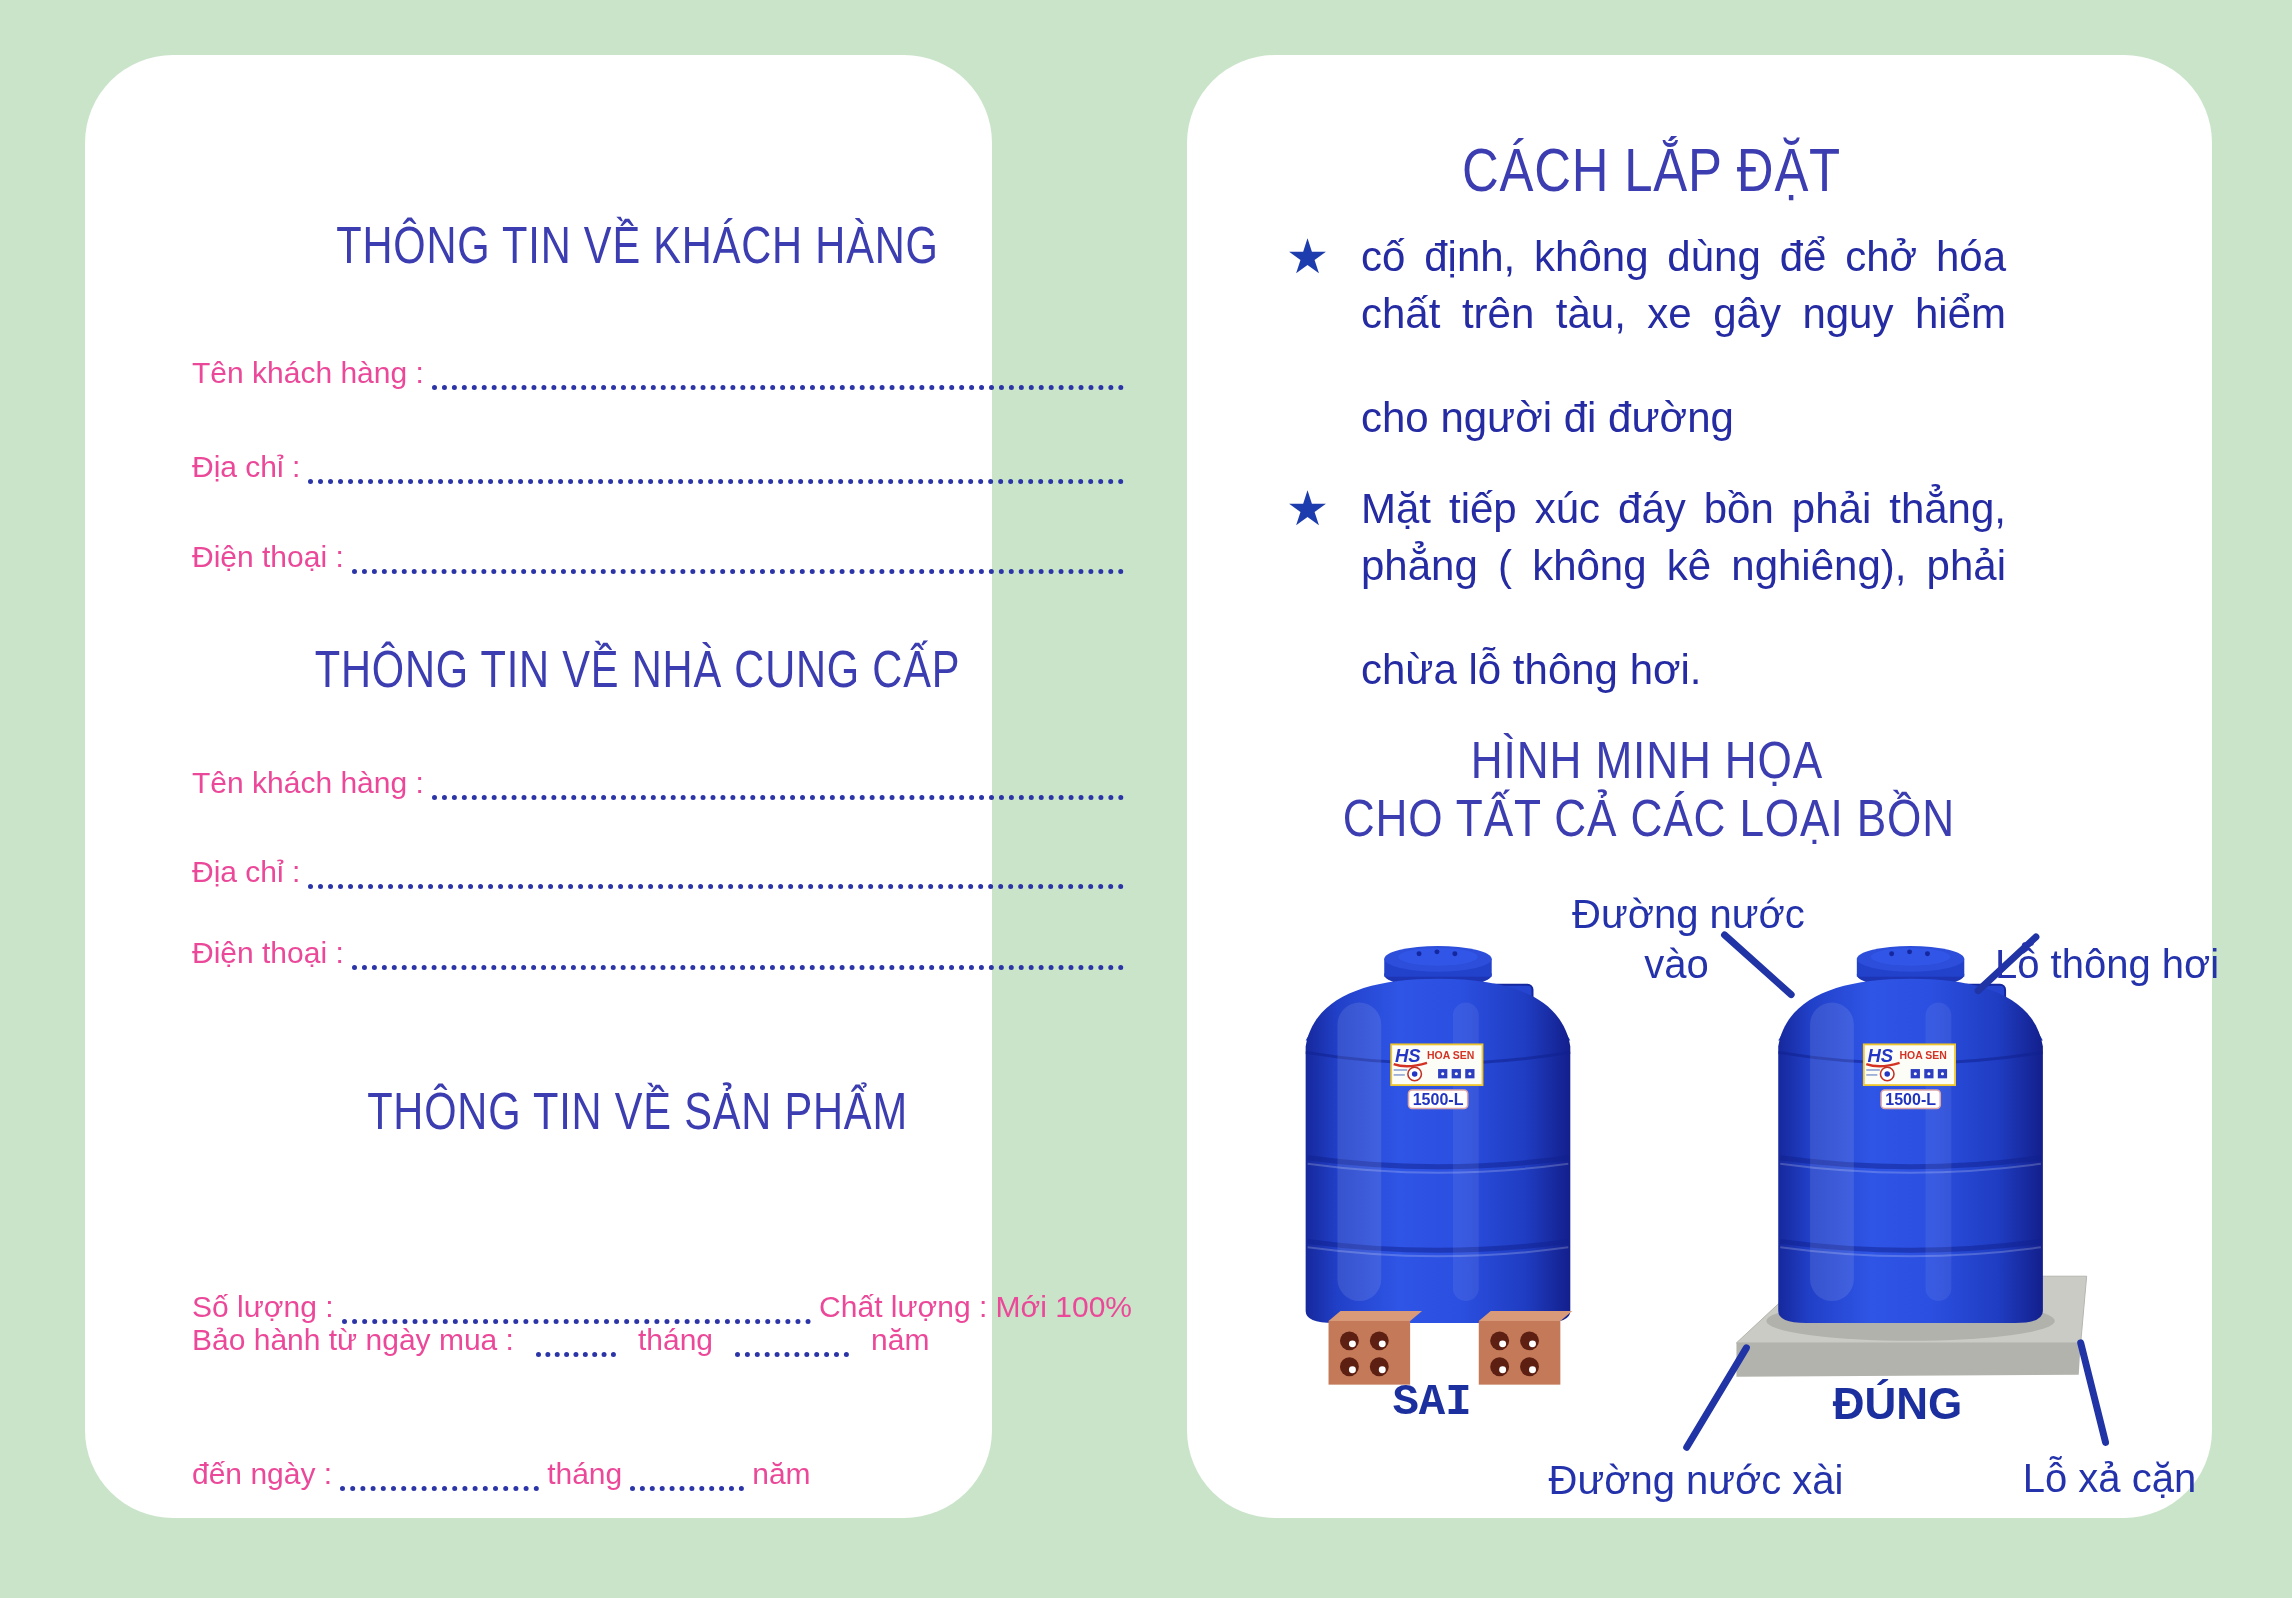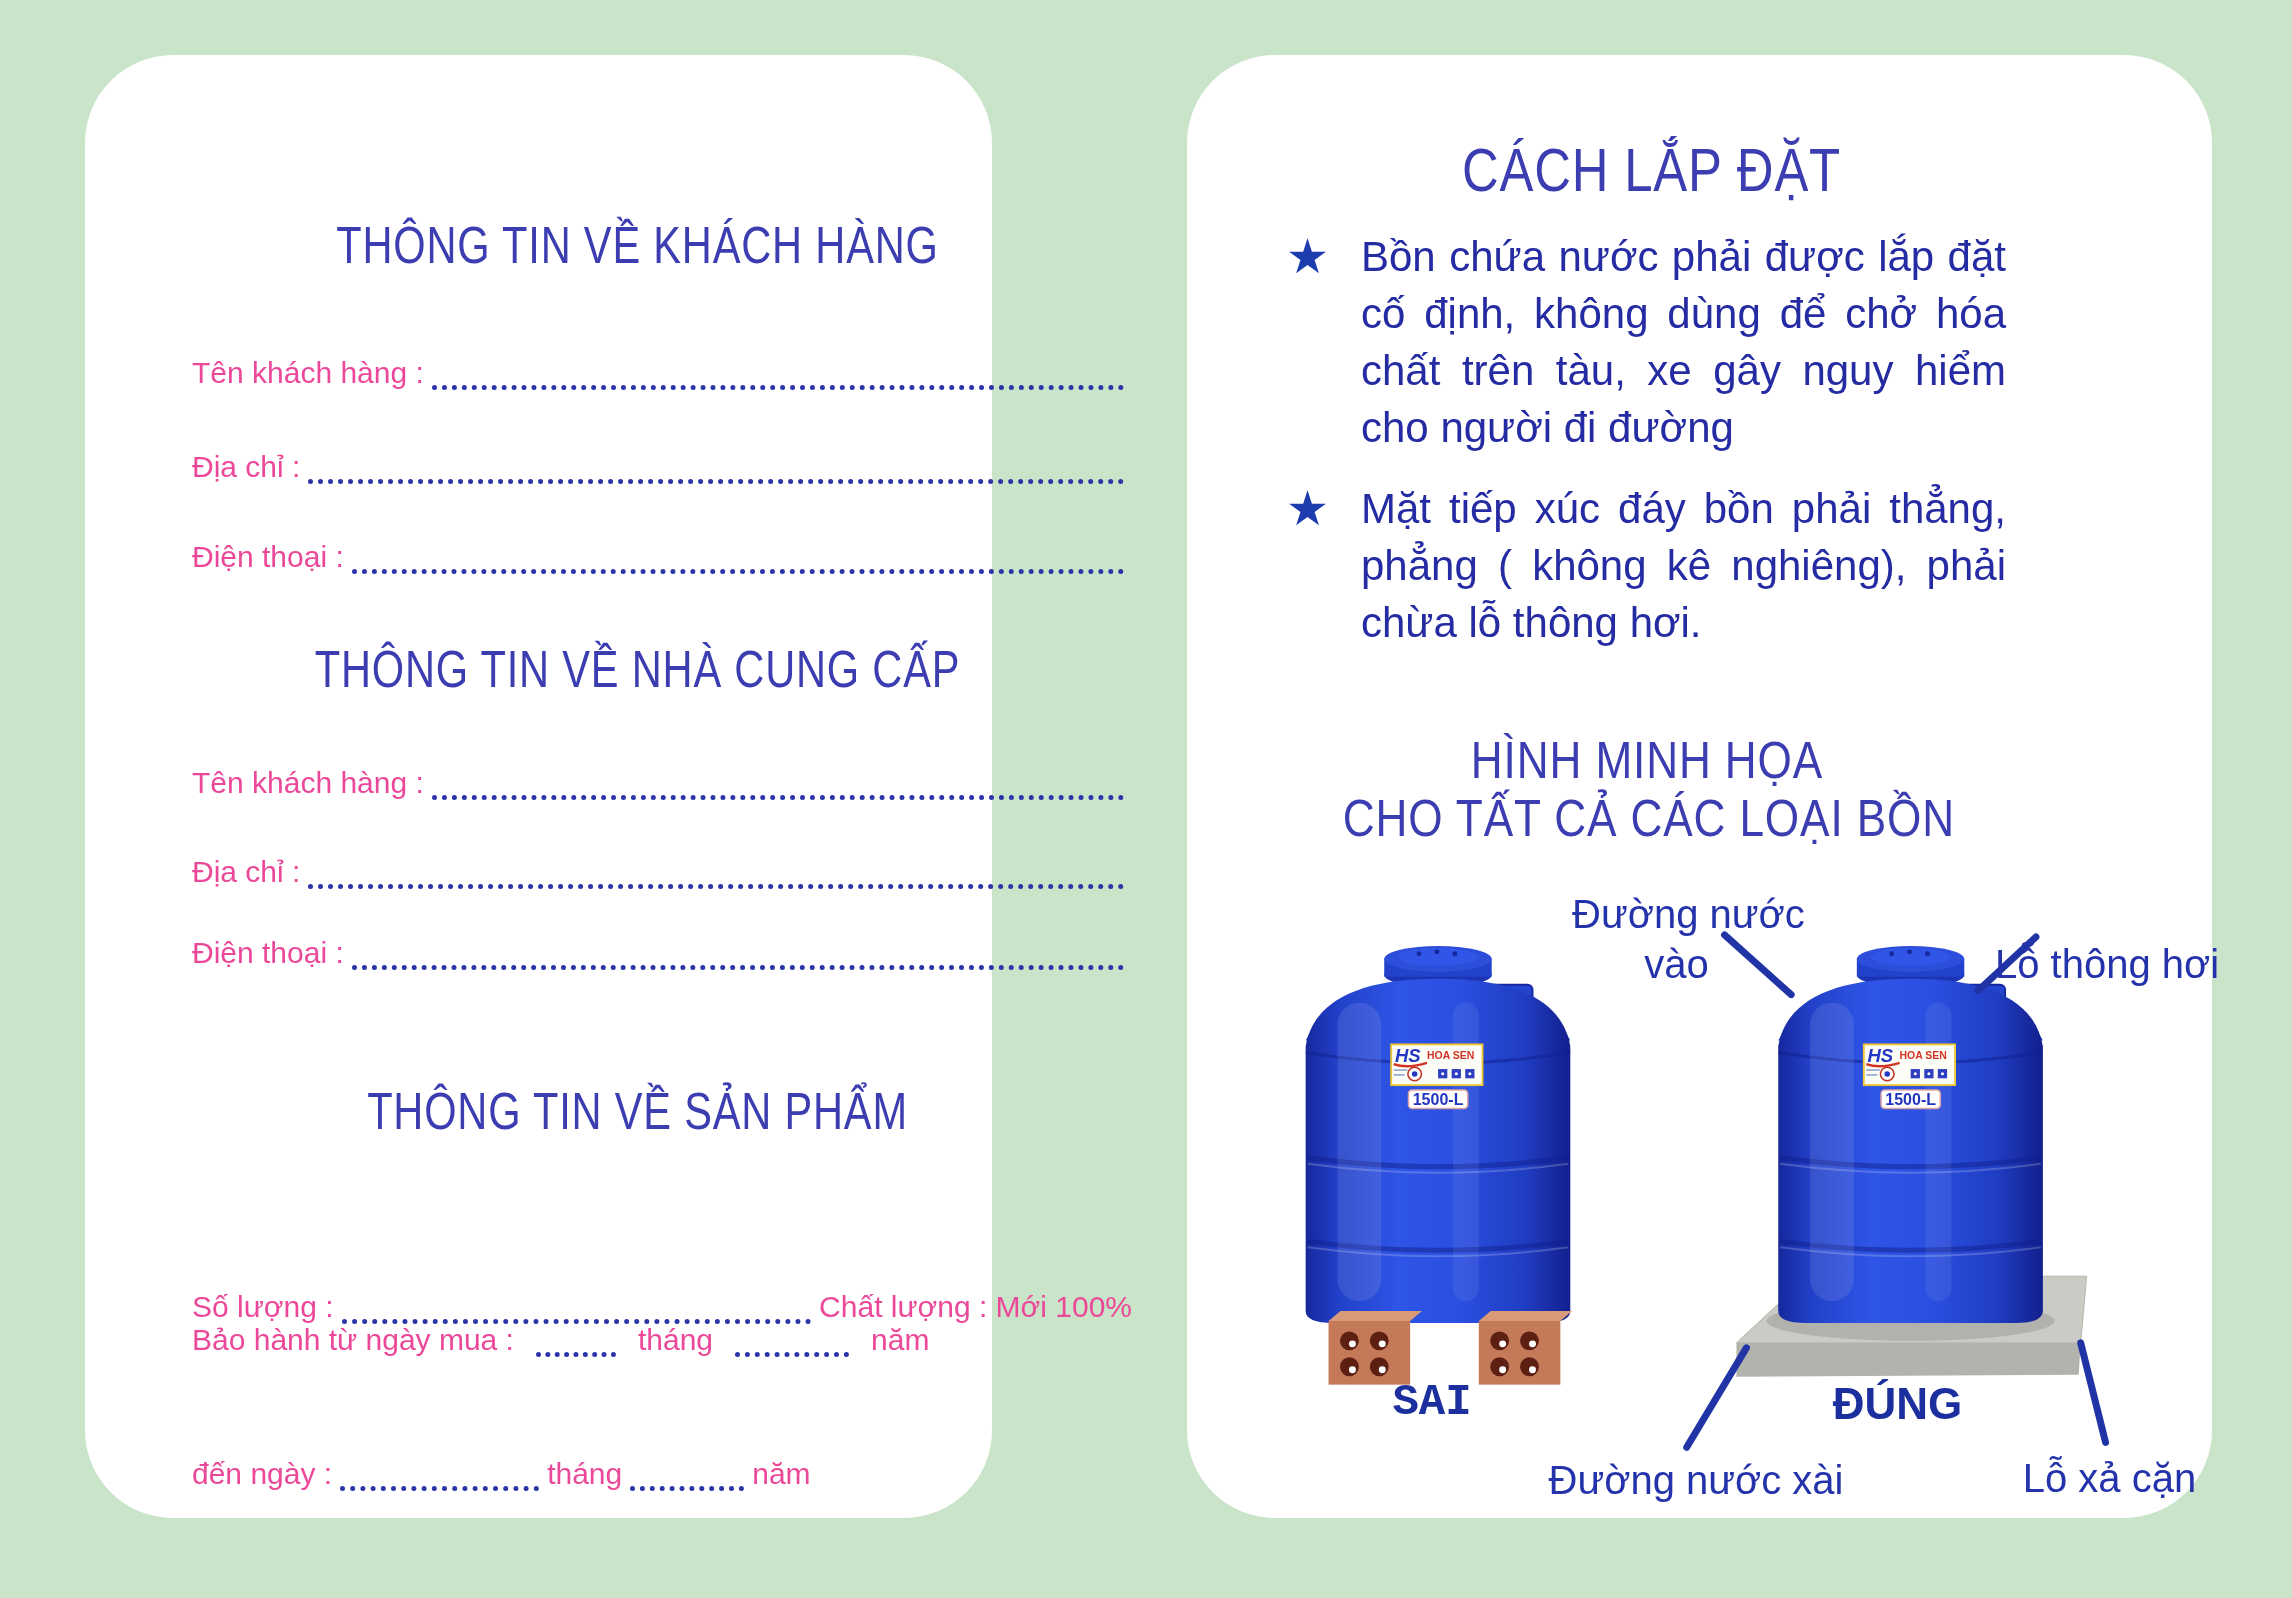--- a/index.html
+++ b/index.html
@@ -20,21 +20,21 @@
   .leader.w120{flex:0 0 114px;}
   .leader.w200{flex:0 0 199px;}
 
   
   .r-title{position:absolute;left:1313px;top:137px;width:677px;text-align:center;
            color:#3b3db1;font-size:62px;line-height:66px;font-weight:400;letter-spacing:1px;
            transform:scaleX(.82);white-space:nowrap;}
   .star{position:absolute;left:1286px;font-size:48px;color:#1d3cae;line-height:48px;}
   .bullet{position:absolute;left:1361px;width:645px;color:#252ba2;font-size:42px;line-height:57px;}
   .bullet .jline{text-align:justify;text-align-last:justify;}
-  .bullet .lastline{text-align:left;}
+  .bullet .lastline{text-align:left;margin-top:47px;}
   .illus-title{position:absolute;left:1289px;width:716px;text-align:center;color:#3b3db1;
                font-size:52px;line-height:58px;letter-spacing:1px;transform:scaleX(.85);white-space:nowrap;}
   .tag{position:absolute;text-align:center;color:#2433ab;font-size:40px;line-height:50px;white-space:nowrap;}
   .tag.bold{font-weight:700;font-size:44px;color:#1c2f9e;}
   .illus-svg{position:absolute;left:1234px;top:925px;width:985px;height:587px;}
 </style>
 </head>
 <body>
 
 <div class="page">
@@ -93,21 +93,20 @@
       <span>năm</span>
     </div>
   </div>
 
   <div class="panel right"></div>
 
   <div class="r-title">CÁCH LẮP ĐẶT</div>
 
   <span class="star" style="top:233px;">★</span>
   <div class="bullet" style="top:228px;">
-    <div class="jline">Bồn chứa nước phải được lắp đặt</div>
     <div class="jline">cố định, không dùng để chở hóa</div>
     <div class="jline">chất trên tàu, xe gây nguy hiểm</div>
     <div class="lastline">cho người đi đường</div>
   </div>
 
   <span class="star" style="top:485px;">★</span>
   <div class="bullet" style="top:480px;">
     <div class="jline">Mặt tiếp xúc đáy bồn phải thẳng,</div>
     <div class="jline">phẳng ( không kê nghiêng), phải</div>
     <div class="lastline">chừa lỗ thông hơi.</div>

